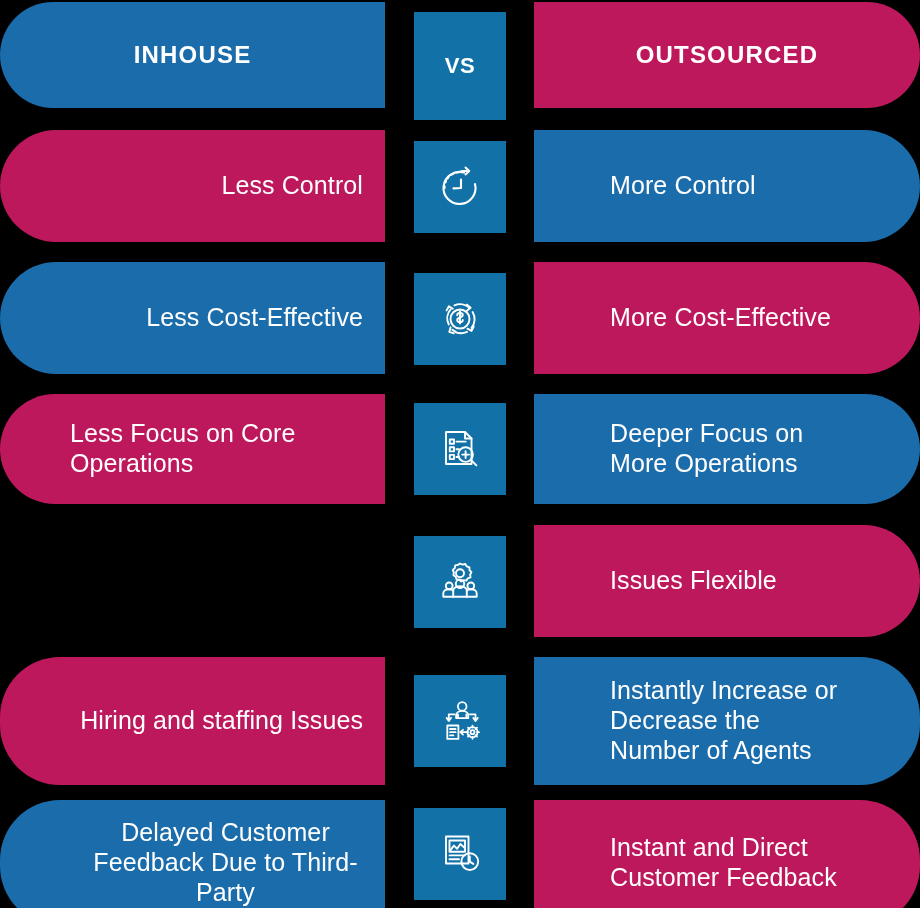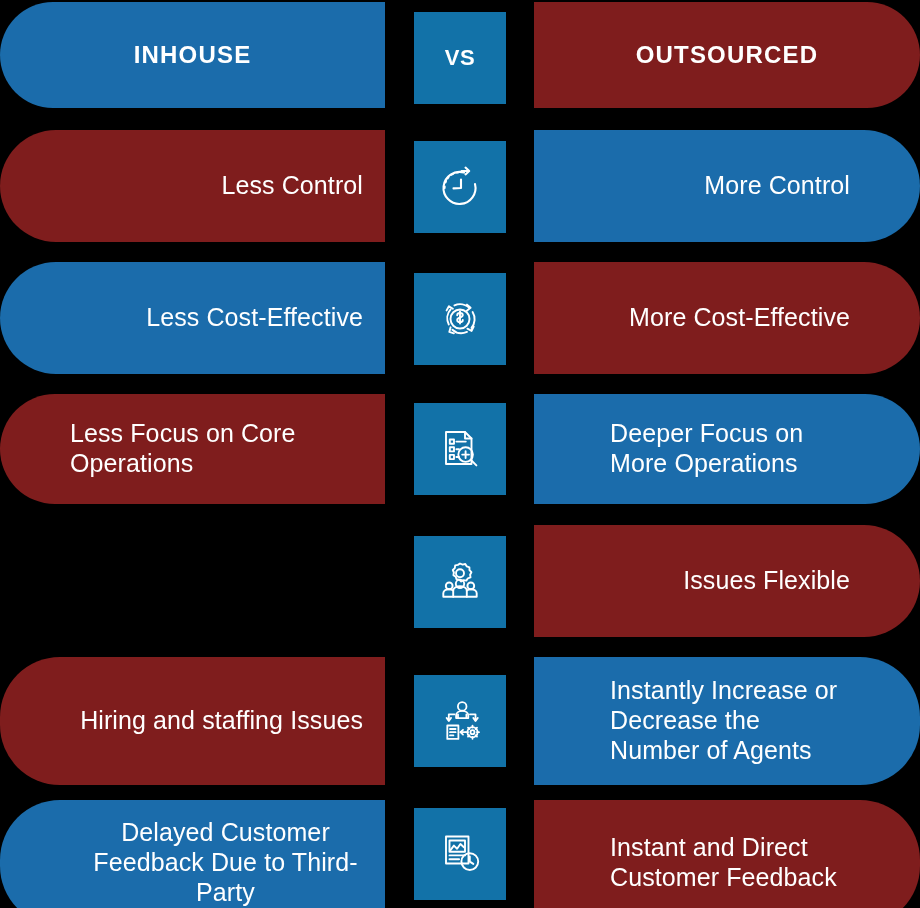--- a/index.html
+++ b/index.html
@@ -45,38 +45,38 @@
   
   .pill-right {
     position: absolute;
     left: 534px;
     top: 0;
     width: 386px;
     height: 100%;
     border-radius: 0 60px 60px 0;
     display: flex;
     align-items: center;
-    justify-content: flex-end;
+    justify-content: flex-start;
     padding: 0 70px 0 76px;
   }
 
   
   .center-box {
     position: absolute;
     left: 414px;
     width: 92px;
     background: #1272A8;
     display: flex;
     align-items: center;
     justify-content: center;
   }
 
   
   .bg-blue  { background: #1B6CAB; }
-  .bg-green { background: #7f1d1d; }
+  .bg-green { background: #be185d; }
 
   
   .pill-text {
     color: #FFFFFF;
     font-size: 25px;
     line-height: 1.19;
     font-weight: 400;
     letter-spacing: 0.1px;
   }
   .pill-left  .pill-text { }
@@ -110,21 +110,21 @@
 </style>
 </head>
 <body>
 
 <div id="infographic">
 
   <div class="row header-row" style="top:2px; height:106px;">
     <div class="pill-left bg-blue">
       <span class="header-text">INHOUSE</span>
     </div>
-    <div class="center-box" style="top:10px; height:92px;">
+    <div class="center-box" style="top:10px; height:108px;">
       <span class="vs-text">VS</span>
     </div>
     <div class="pill-right bg-green">
       <span class="header-text">OUTSOURCED</span>
     </div>
   </div>
 
   <div class="row" style="top:130px; height:112px;">
     <div class="pill-left bg-green">
       <span class="pill-text">Less Control</span>

